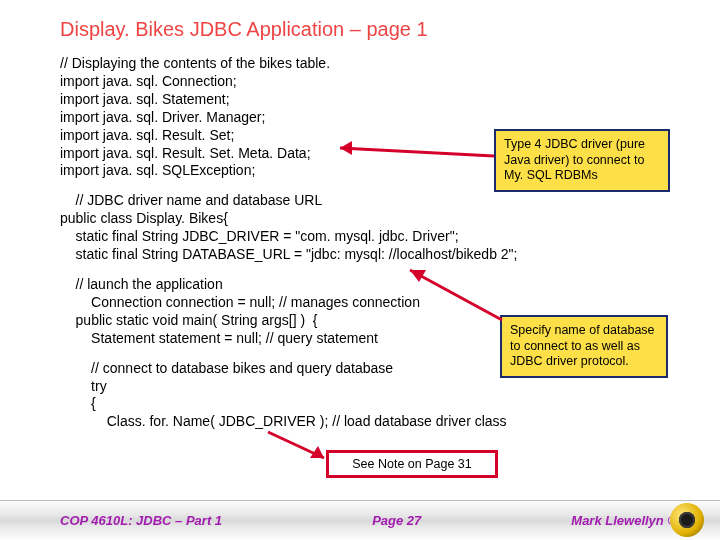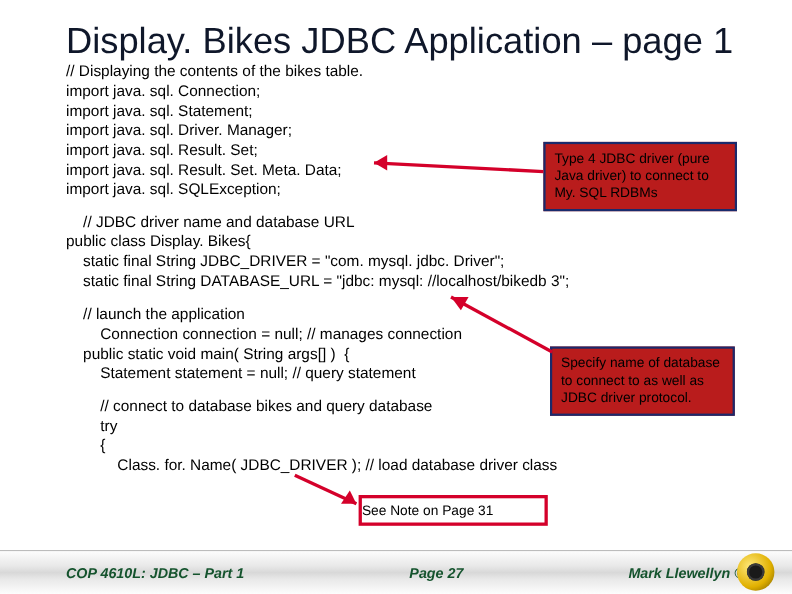--- a/index.html
+++ b/index.html
@@ -1,26 +1,26 @@
 <!DOCTYPE html>
 <html><head>
 <meta charset="utf-8">
 <style>
   * { margin: 0; padding: 0; box-sizing: border-box; }
   body { width: 720px; height: 540px; font-family: Arial, Helvetica, sans-serif; background: #fff; position: relative; overflow: hidden; }
   .slide { width: 720px; height: 540px; position: relative; padding: 18px 44px 0 60px; }
-  .title { font-size: 33px; color: #0f172a; font-weight: 400; }
+  .title { font-size: 20px; color: #ef4444; font-weight: 400; margin-bottom: 14px; }
   .code { font-size: 14px; line-height: 1.28; color: #000; font-family: Arial, sans-serif; }
   .code .line { white-space: pre; }
-  .callout { position: absolute; border: 2px solid #1a2a6c; background: #b91c1c; padding: 6px 8px; font-size: 12.5px; line-height: 1.25; color: #000; }
+  .callout { position: absolute; border: 2px solid #1a2a6c; background: #fde047; padding: 6px 8px; font-size: 12.5px; line-height: 1.25; color: #000; }
   .annot-box { position: absolute; border: 3px solid #d4002a; }
   .arrow { position: absolute; }
   .footer { position: absolute; left: 0; right: 0; bottom: 0; height: 40px; display: flex; align-items: center; justify-content: space-between; padding: 0 20px 0 60px; }
   .footer-bg { position: absolute; left: 0; right: 0; bottom: 0; height: 40px; background: linear-gradient(to bottom, #fdfdfd 0%, #e8e8e8 35%, #d8d8d8 50%, #e8e8e8 65%, #fdfdfd 100%); border-top: 1px solid #bcbcbc; }
-  .footer span { position: relative; z-index: 2; font-size: 13px; font-style: italic; font-weight: bold; color: #14532d; }
+  .footer span { position: relative; z-index: 2; font-size: 13px; font-style: italic; font-weight: bold; color: #a21caf; }
   .logo { position: absolute; right: 16px; bottom: 3px; width: 34px; height: 34px; border-radius: 50%; background: radial-gradient(circle at 35% 35%, #ffe87a 0%, #e0b000 60%, #735800 100%); z-index: 2; display:flex; align-items:center; justify-content:center; }
   .logo::after { content:""; width:16px; height:16px; border-radius:50%; background:#1a1a1a; box-shadow: 0 0 0 2px #3a3a3a inset; }
 </style>
 </head>
 <body>
 
 <div class="slide">
   <h1 class="title">Display. Bikes JDBC Application – page 1</h1>
 
   <div class="code">
@@ -28,21 +28,21 @@
     <div class="line">import java. sql. Connection;</div>
     <div class="line">import java. sql. Statement;</div>
     <div class="line">import java. sql. Driver. Manager;</div>
     <div class="line">import java. sql. Result. Set;</div>
     <div class="line">import java. sql. Result. Set. Meta. Data;</div>
     <div class="line">import java. sql. SQLException;</div>
     <div class="line" style="height:12px"></div>
     <div class="line">    // JDBC driver name and database URL</div>
     <div class="line">public class Display. Bikes{</div>
     <div class="line">    static final String JDBC_DRIVER = "com. mysql. jdbc. Driver";</div>
-    <div class="line">    static final String DATABASE_URL = "jdbc: mysql: //localhost/bikedb 3";</div>
+    <div class="line">    static final String DATABASE_URL = "jdbc: mysql: //localhost/bikedb 2";</div>
     <div class="line" style="height:12px"></div>
     <div class="line">    // launch the application</div>
     <div class="line">        Connection connection = null; // manages connection</div>
     <div class="line">    public static void main( String args[] )  {</div>
     <div class="line">        Statement statement = null; // query statement</div>
     <div class="line" style="height:12px"></div>
     <div class="line">        // connect to database bikes and query database</div>
     <div class="line">        try</div>
     <div class="line">        {</div>
     <div class="line">            Class. for. Name( JDBC_DRIVER ); // load database driver class</div>
@@ -53,21 +53,21 @@
     <line x1="172" y1="22" x2="18" y2="14" stroke="#d4002a" stroke-width="3"></line>
     <polygon points="18,14 30,7 30,21" fill="#d4002a"></polygon>
   </svg>
 
   <div class="callout" style="left:500px; top:300px; width:168px;margin-top:15px;">Specify name of database to connect to as well as JDBC driver protocol.</div>
   <svg class="arrow" style="left:392px; top:260px; width:116px; height:68px;">
     <line x1="110" y1="60" x2="18" y2="10" stroke="#d4002a" stroke-width="3"></line>
     <polygon points="18,10 34,10 27,22" fill="#d4002a"></polygon>
   </svg>
 
-  <div class="annot-box" style="left:326px; top:450px; width:172px; height:28px; display:flex; align-items:center; justify-content:flex-start;">
+  <div class="annot-box" style="left:326px; top:450px; width:172px; height:28px; display:flex; align-items:center; justify-content:center;">
     <span style="font-size:12.5px;">See Note on Page 31</span>
   </div>
   <svg class="arrow" style="left:260px; top:426px; width:78px; height:42px;">
     <line x1="8" y1="6" x2="64" y2="32" stroke="#d4002a" stroke-width="3"></line>
     <polygon points="64,32 50,32 58,20" fill="#d4002a"></polygon>
   </svg>
 
   <div class="footer-bg"></div>
   <div class="footer">
     <span>COP 4610L: JDBC – Part 1</span>

